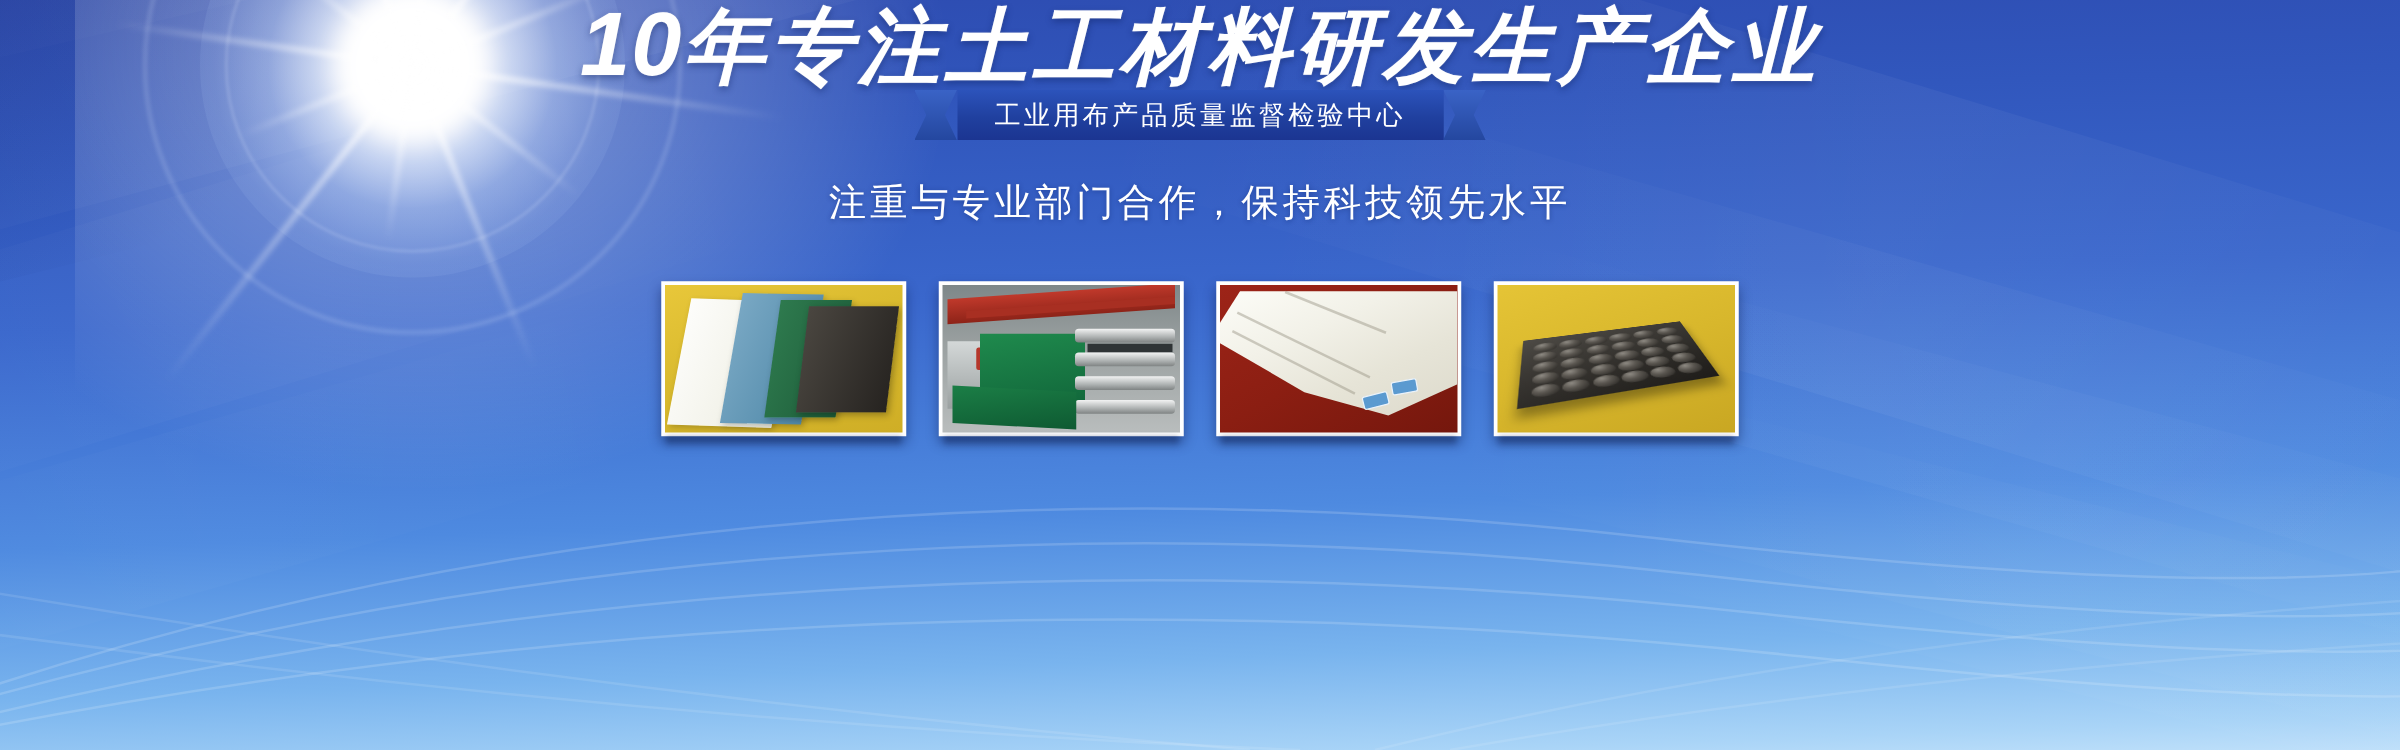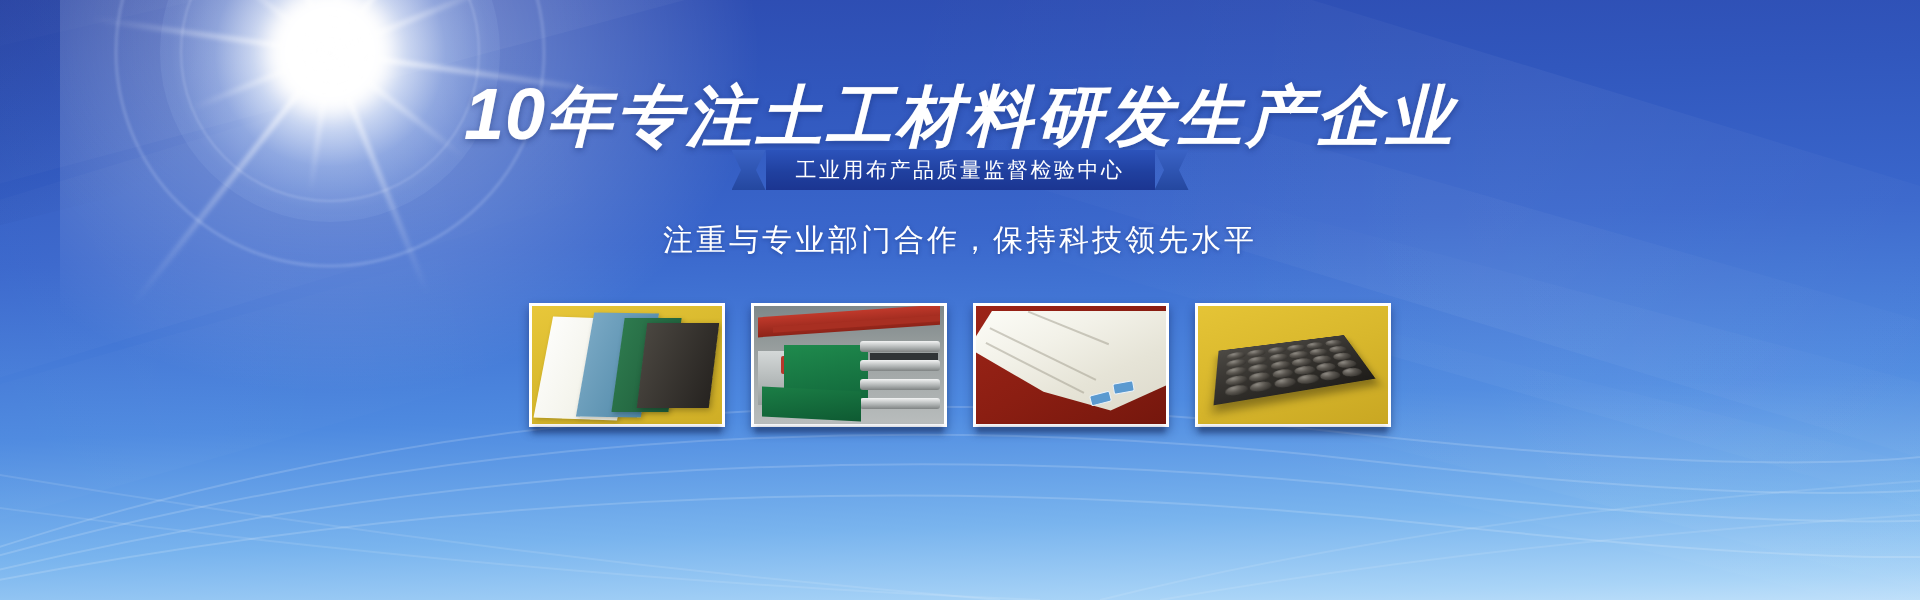--- a/index.html
+++ b/index.html
@@ -93,21 +93,20 @@
   
   .arcs { position:absolute; left:0; right:0; bottom:0; height:300px; overflow:hidden; }
 
   
   .content {
     position:absolute; inset:0;
     display:flex; flex-direction:column; align-items:center;
   }
 
   .headline {
-    margin-top:78px;
     font-size:66px;
     font-weight:bold;
     font-style:italic;
     color:#ffffff;
     letter-spacing:4px;
     line-height:1;
     white-space:nowrap;
     text-shadow:0 2px 6px rgba(10,30,96,.45), 0 0 1px rgba(255,255,255,.6);
   }
   .headline .num { font-size:72px; letter-spacing:1px; }

